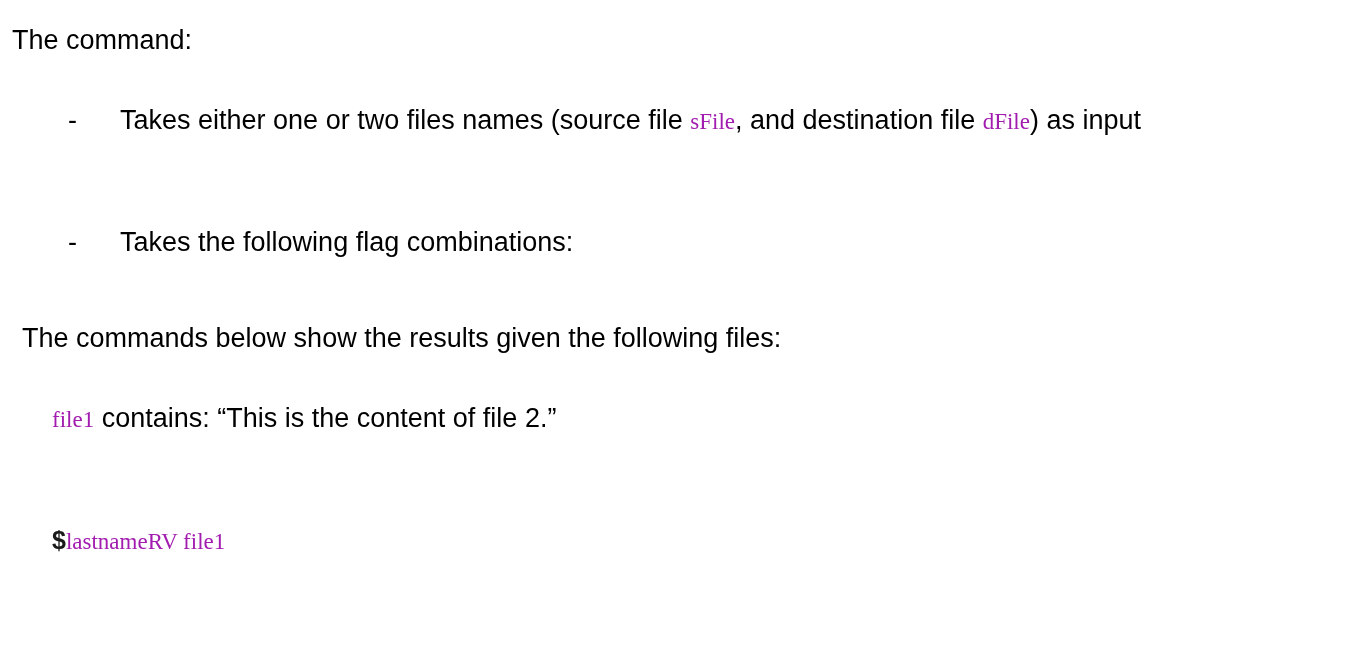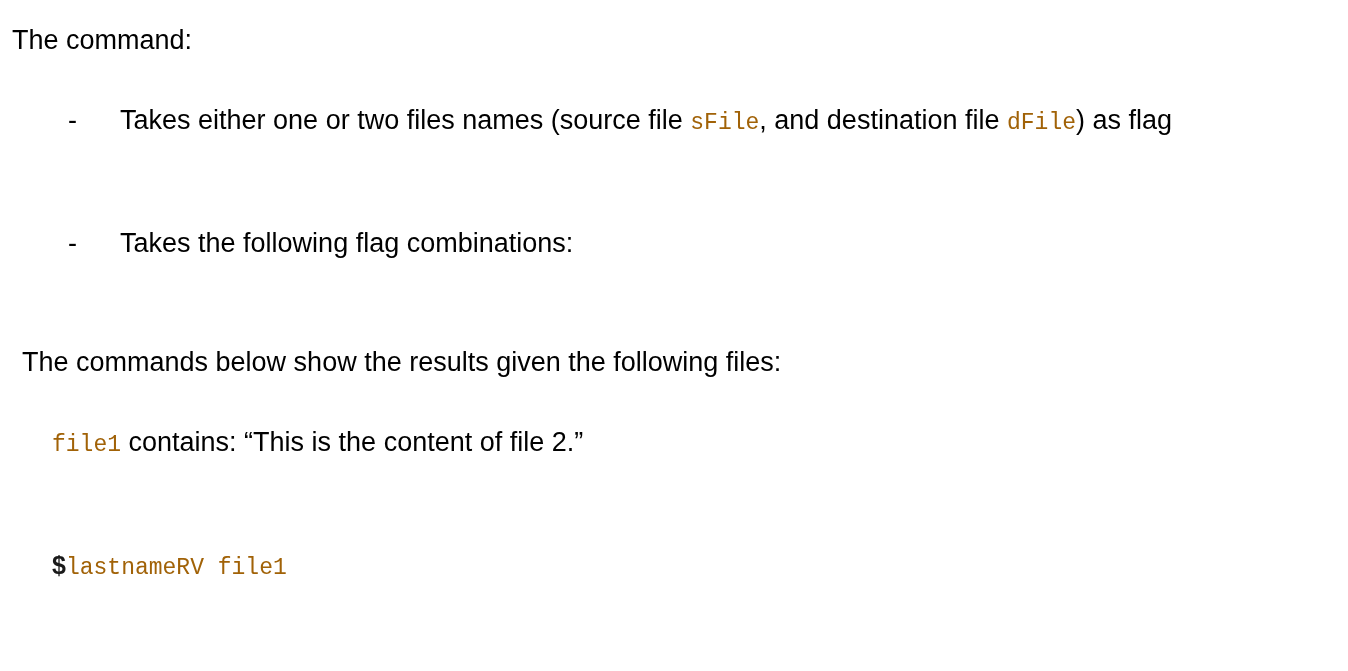--- a/index.html
+++ b/index.html
@@ -17,49 +17,49 @@
     padding: 0 0 0 12px;
     font-family: "Liberation Sans", sans-serif;
     font-size: 27px;
     color: #000000;
   }
   .line {
     line-height: 40px;
     white-space: pre-wrap;
   }
   .mono {
-    font-family: Liberation Mono, monospace;
+    font-family: Liberation Serif, serif;
     font-size: 23px;
-    color: #a16207;
+    color: #a21caf;
   }
   .prompt {
     font-family: "Liberation Sans", sans-serif;
     font-weight: 700;
     font-size: 25px;
     color: #1a1a1a;
   }
   .dash1 {
     display: inline-block;
     padding-left: 26px;
     width: 52px;
   }
   .mt-head   { margin-top: 20px; }
-  .mt-sec2   { margin-top: 39px; }
+  .mt-sec2   { margin-top: 16px; }
   .ind-flag  { padding-left: 198px; }
   .ind-sec2  { padding-left: 10px; }
 </style>
 </head>
 <body>
 
 <div class="doc">
 
   <div class="line mt-head">The command:</div>
 
   <div class="line">
-    <span class="dash1">-</span><span>Takes either one or two files names (source file </span><span class="mono">sFile</span><span>, and destination file </span><span class="mono">dFile</span><span>) as flag</span>
+    <span class="dash1">-</span><span>Takes either one or two files names (source file </span><span class="mono">sFile</span><span>, and destination file </span><span class="mono">dFile</span><span>) as input</span>
   </div>
 
   <div class="line">
     <span class="dash1">-</span><span>Takes the following flag combinations:</span>
   </div>
 
 
   <div class="line mt-sec2 ind-sec2">The commands below show the results given the following files:</div>
 
   <div class="line ind-sec2">

